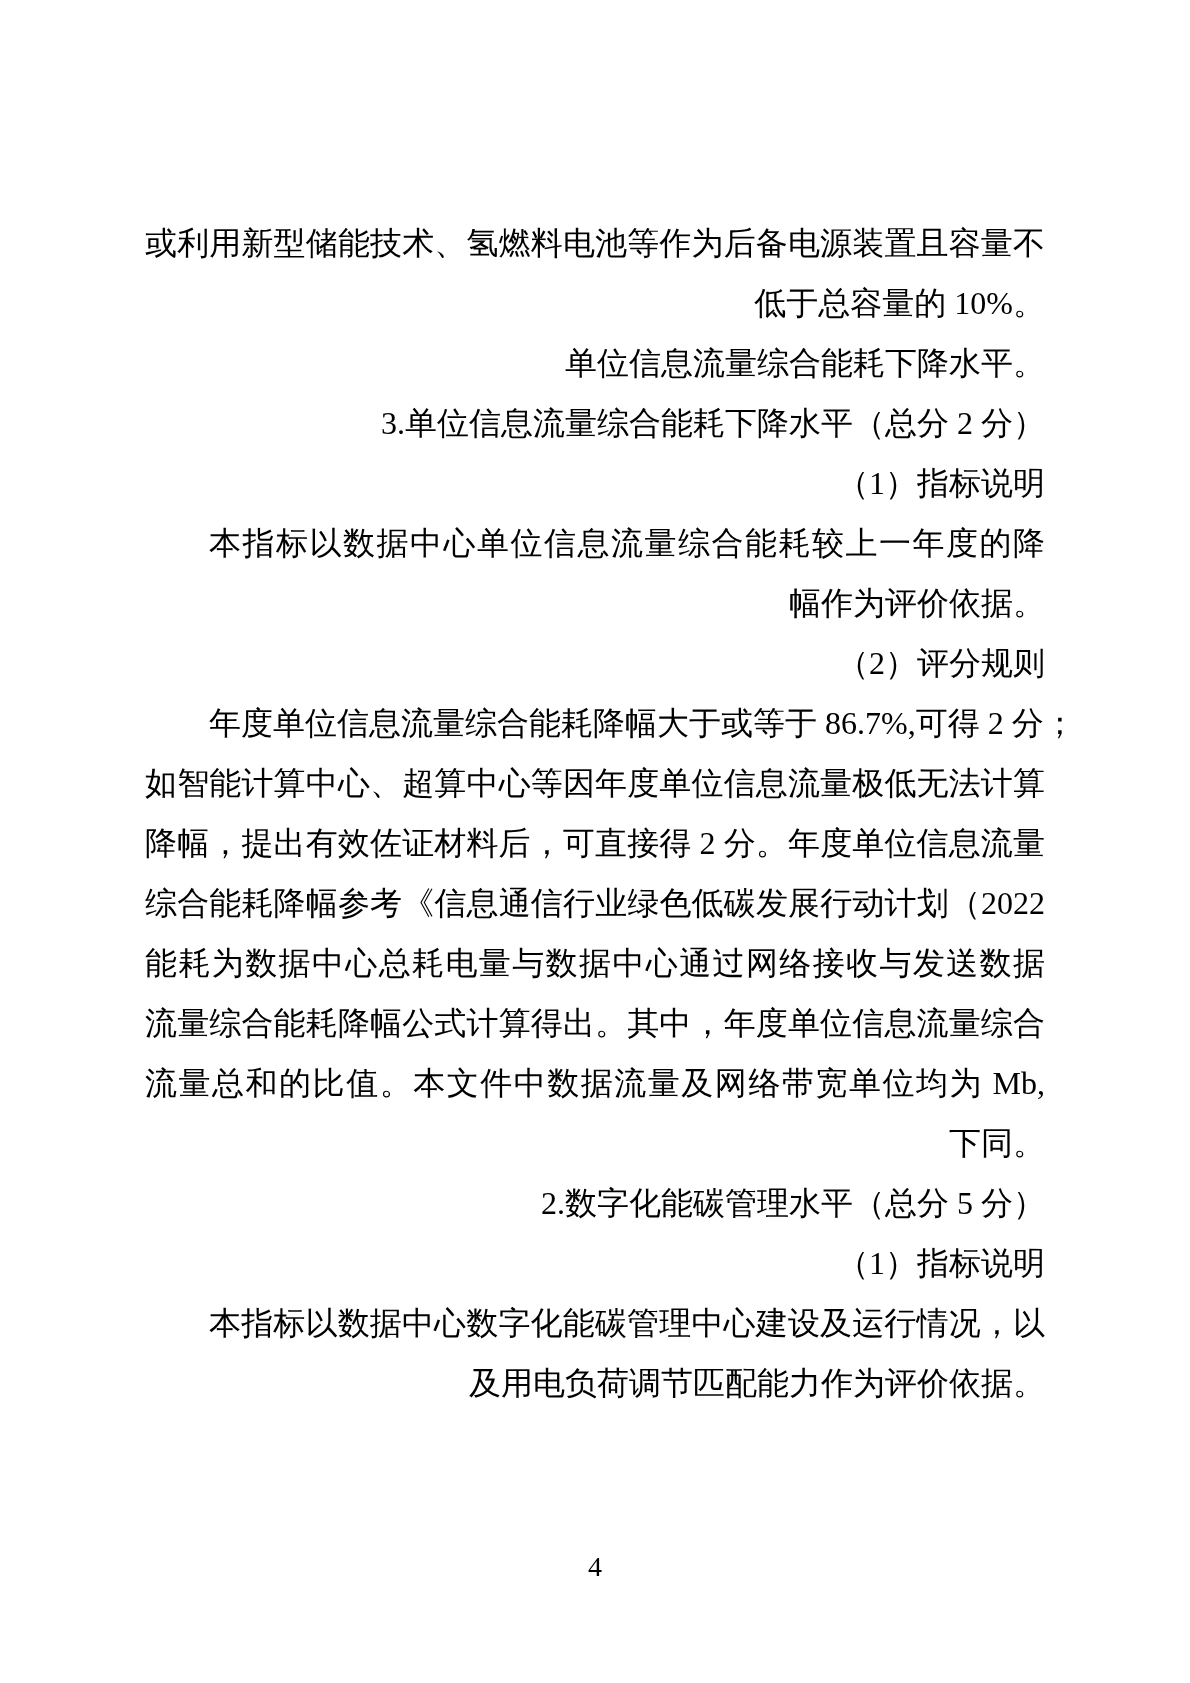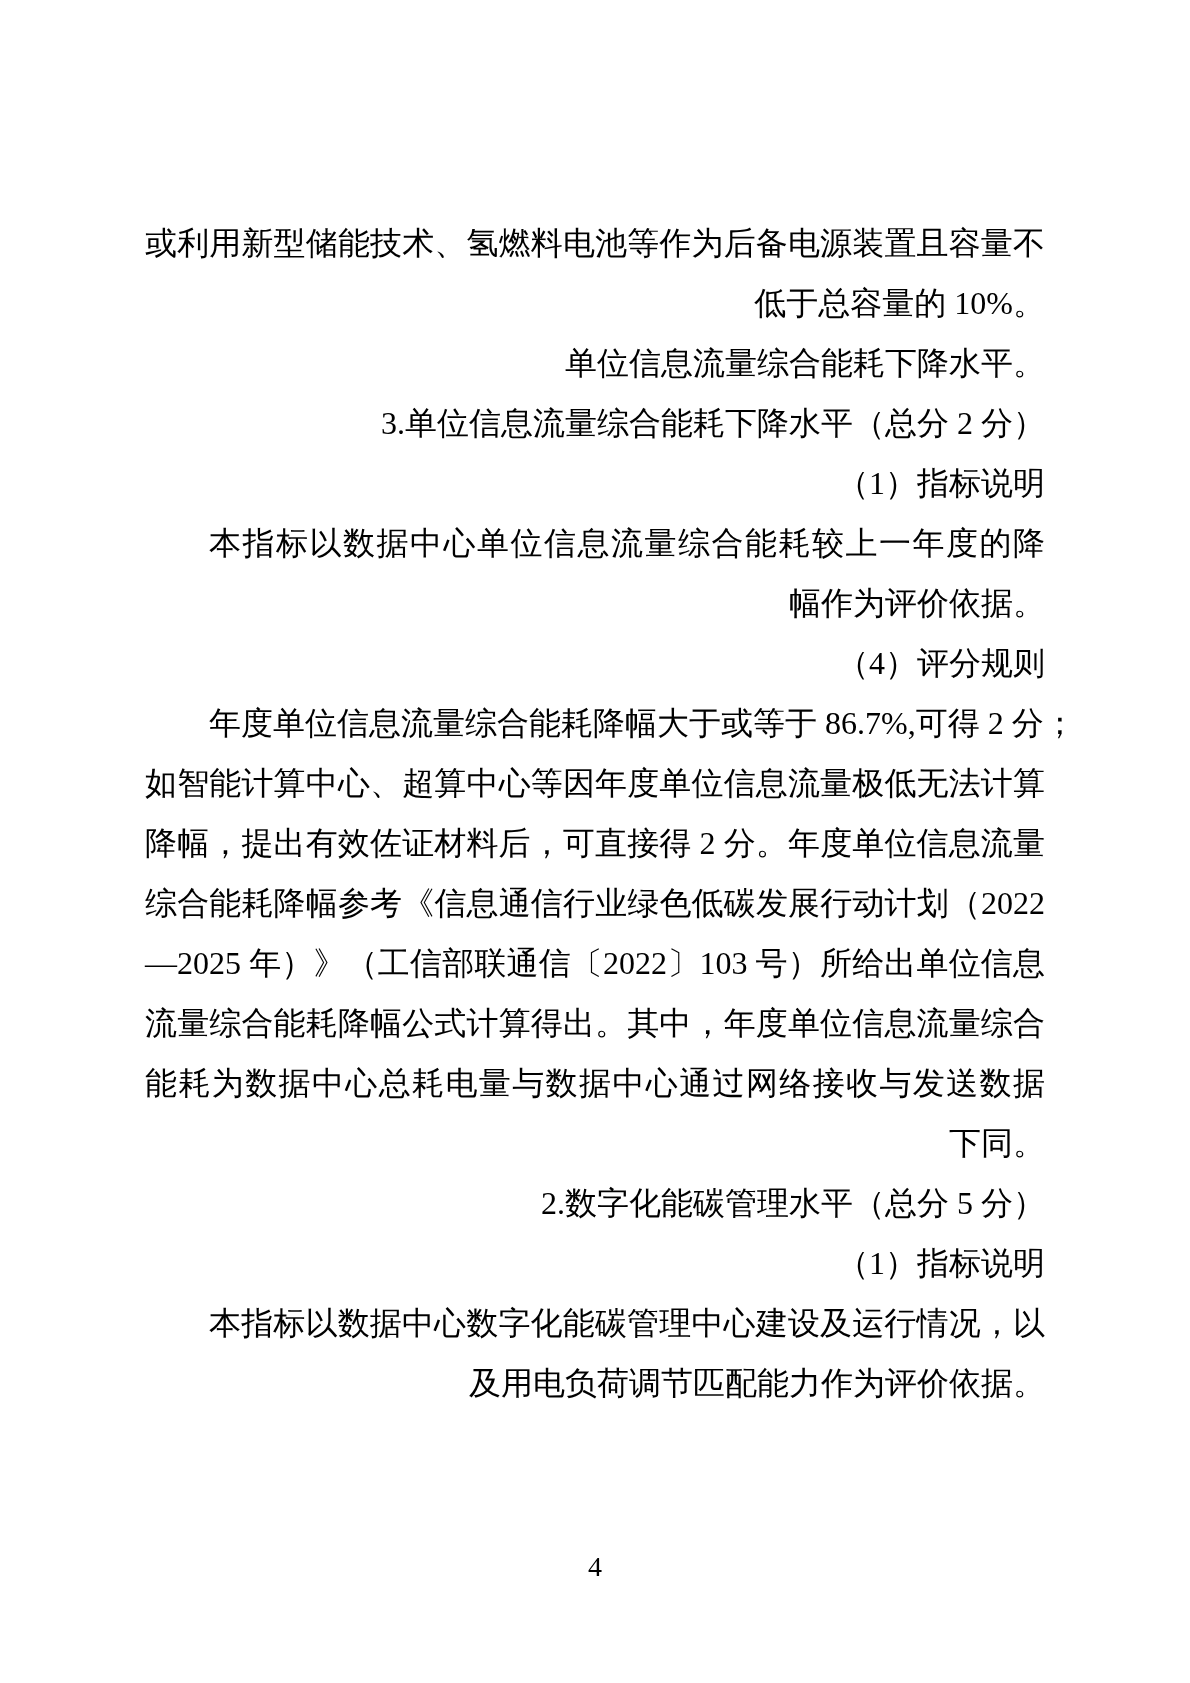--- a/index.html
+++ b/index.html
@@ -57,28 +57,28 @@
 
 <div class="page">
   <div class="doc-body">
       <div class="line just">或利用新型储能技术、氢燃料电池等作为后备电源装置且容量不</div>
       <div class="line">低于总容量的 10%。</div>
       <div class="line indent">单位信息流量综合能耗下降水平。</div>
       <div class="line indent">3.单位信息流量综合能耗下降水平（总分 2 分）</div>
       <div class="line indent">（1）指标说明</div>
       <div class="line indent just">本指标以数据中心单位信息流量综合能耗较上一年度的降</div>
       <div class="line">幅作为评价依据。</div>
-      <div class="line indent">（4）评分规则</div>
+      <div class="line indent">（2）评分规则</div>
       <div class="line indent just">年度单位信息流量综合能耗降幅大于或等于 86.7%,可得 2 分；</div>
       <div class="line just">如智能计算中心、超算中心等因年度单位信息流量极低无法计算</div>
       <div class="line just">降幅，提出有效佐证材料后，可直接得 2 分。年度单位信息流量</div>
       <div class="line just">综合能耗降幅参考《信息通信行业绿色低碳发展行动计划（2022</div>
-      <div class="line just">—2025 年）》（工信部联通信〔2022〕103 号）所给出单位信息</div>
+      <div class="line just">能耗为数据中心总耗电量与数据中心通过网络接收与发送数据</div>
       <div class="line just">流量综合能耗降幅公式计算得出。其中，年度单位信息流量综合</div>
-      <div class="line just">能耗为数据中心总耗电量与数据中心通过网络接收与发送数据</div>
+      <div class="line just">流量总和的比值。本文件中数据流量及网络带宽单位均为 Mb,</div>
       <div class="line">下同。</div>
       <div class="line indent">2.数字化能碳管理水平（总分 5 分）</div>
       <div class="line indent">（1）指标说明</div>
       <div class="line indent just">本指标以数据中心数字化能碳管理中心建设及运行情况，以</div>
       <div class="line">及用电负荷调节匹配能力作为评价依据。</div>
     </div>
   <div class="page-footer">
     <span class="page-number">4</span>
   </div>
 </div>

